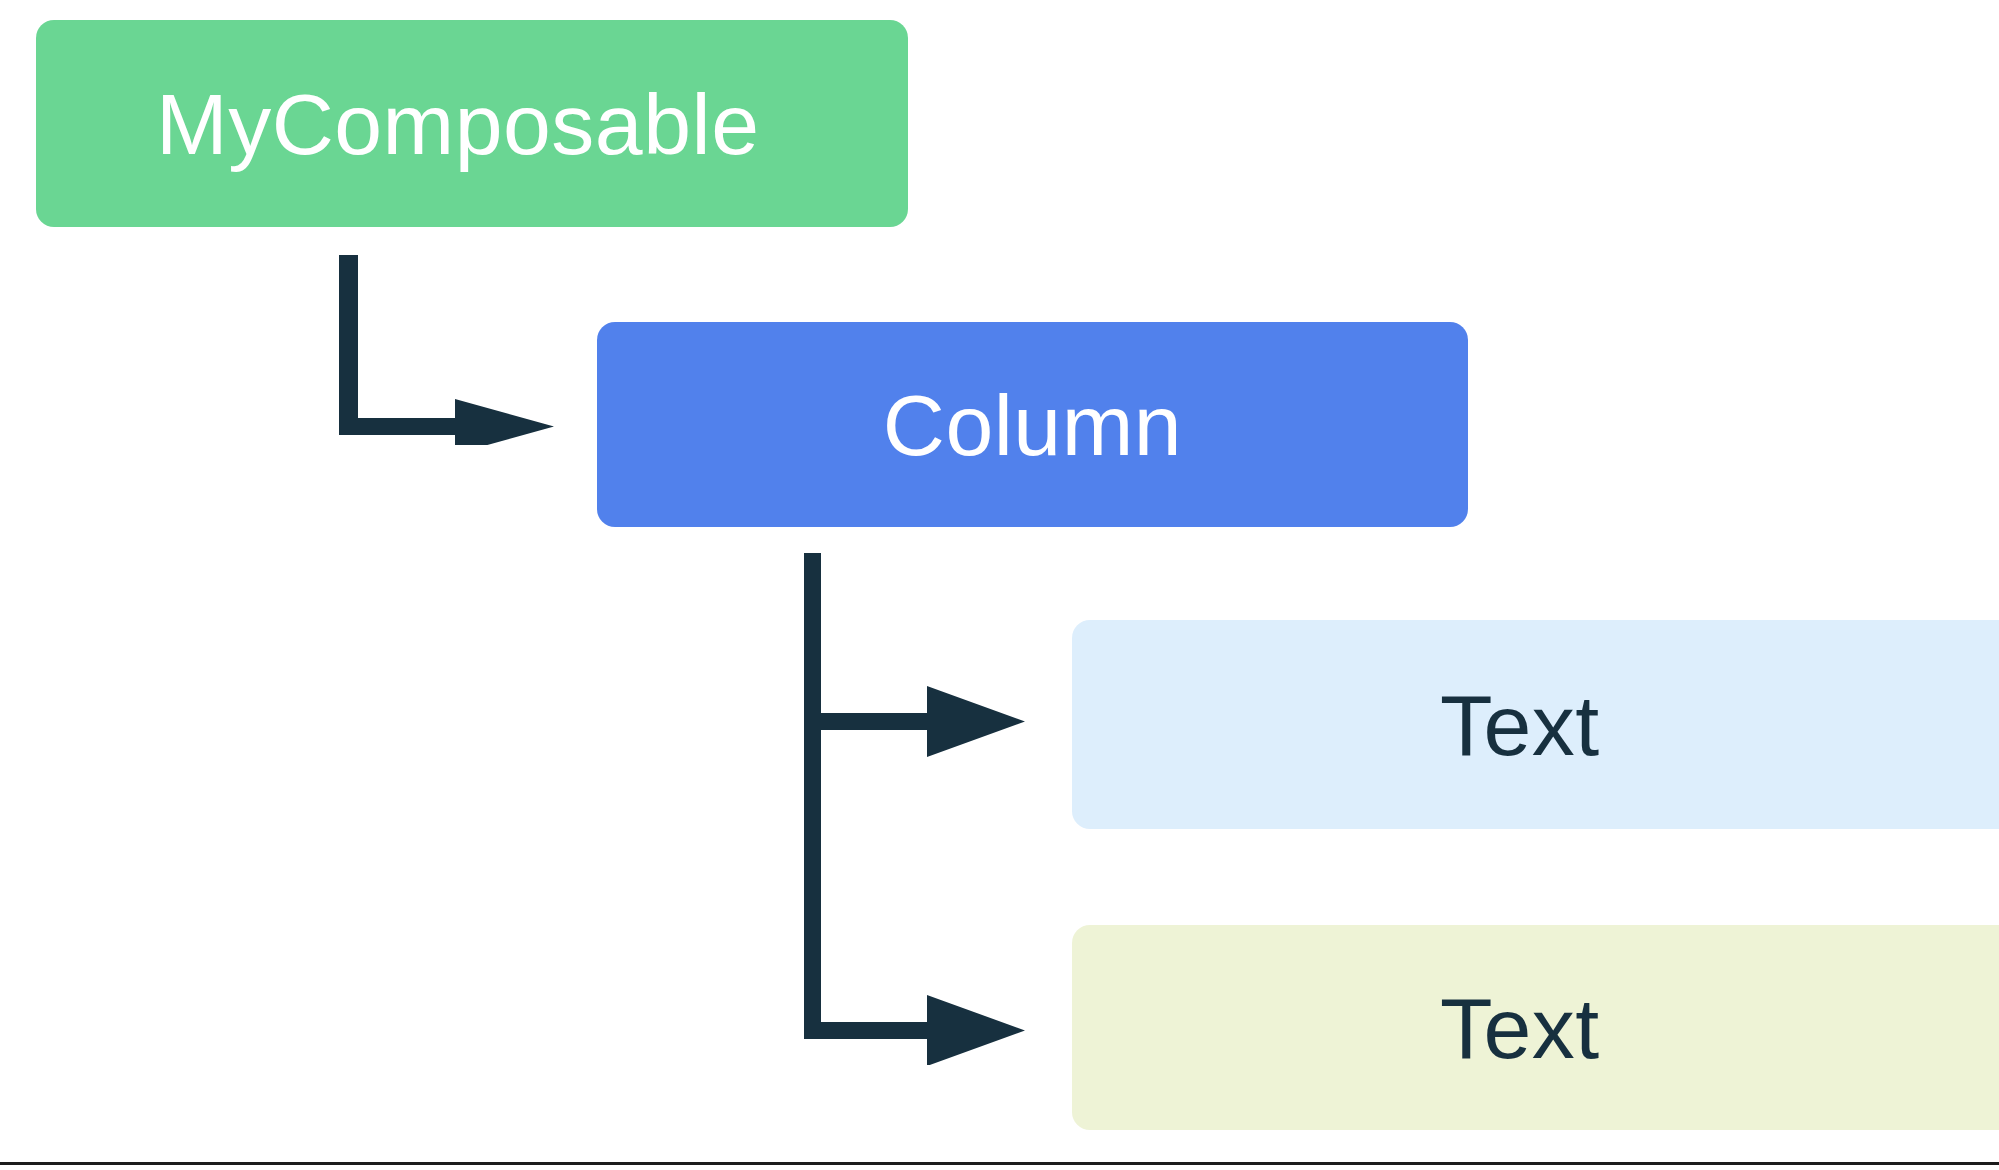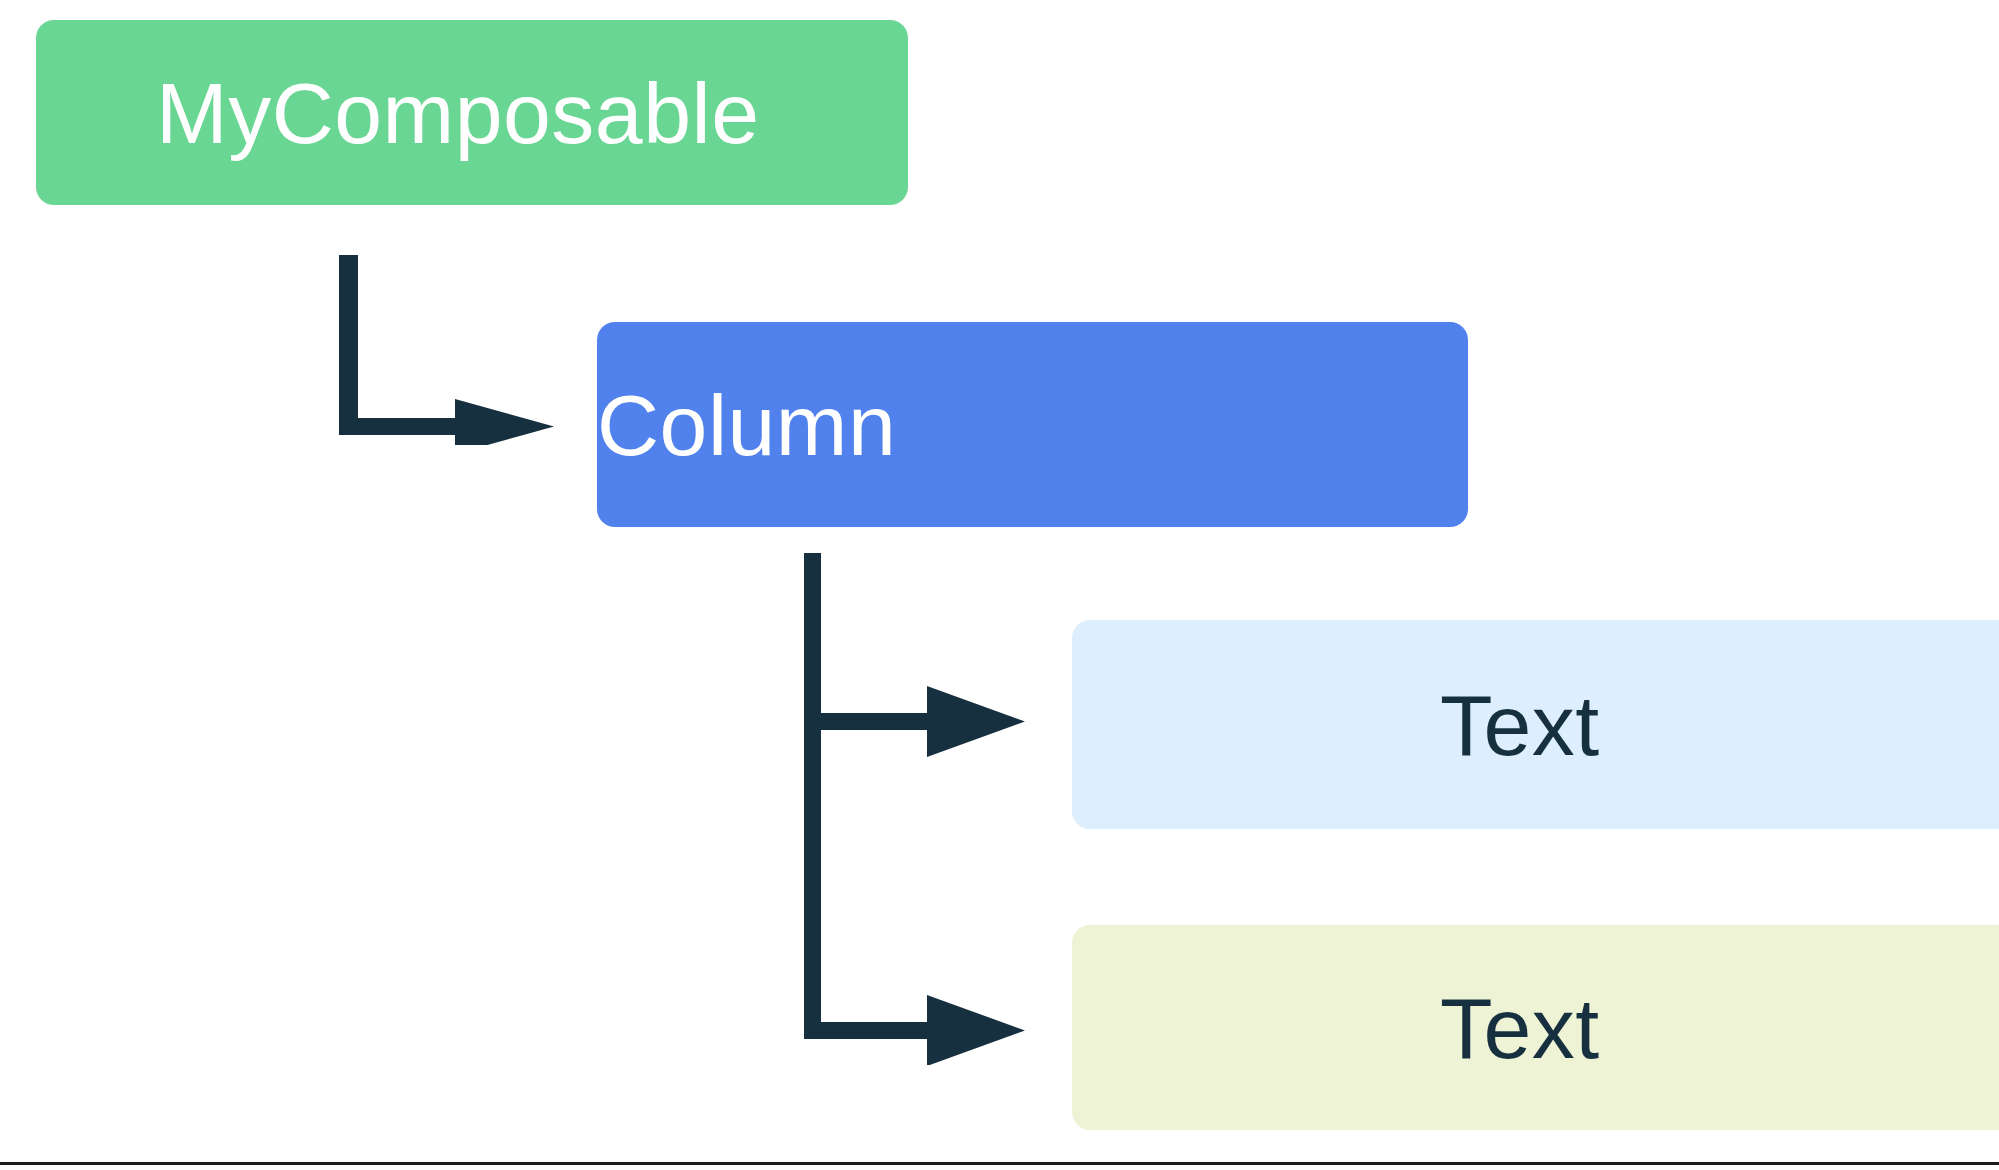--- a/index.html
+++ b/index.html
@@ -14,37 +14,37 @@
     position: relative;
     width: 1999px;
     height: 1170px;
     background: #ffffff;
     overflow: hidden;
   }
   .node {
     position: absolute;
     display: flex;
     align-items: center;
-    justify-content: flex-start;
+    justify-content: center;
     border-radius: 18px;
     box-sizing: border-box;
     letter-spacing: 0.5px;
     line-height: 1;
   }
   .node-label {
     display: block;
     white-space: nowrap;
   }
 
   
   #node-root {
     left: 36px;
     top: 20px;
     width: 872px;
-    height: 185px;
+    height: 207px;
     background: #6ad693;
     color: #ffffff;
     font-size: 86px;
     justify-content: flex-start;
     padding-left: 120px;
   }
 
   
   #node-column {
     left: 597px;

